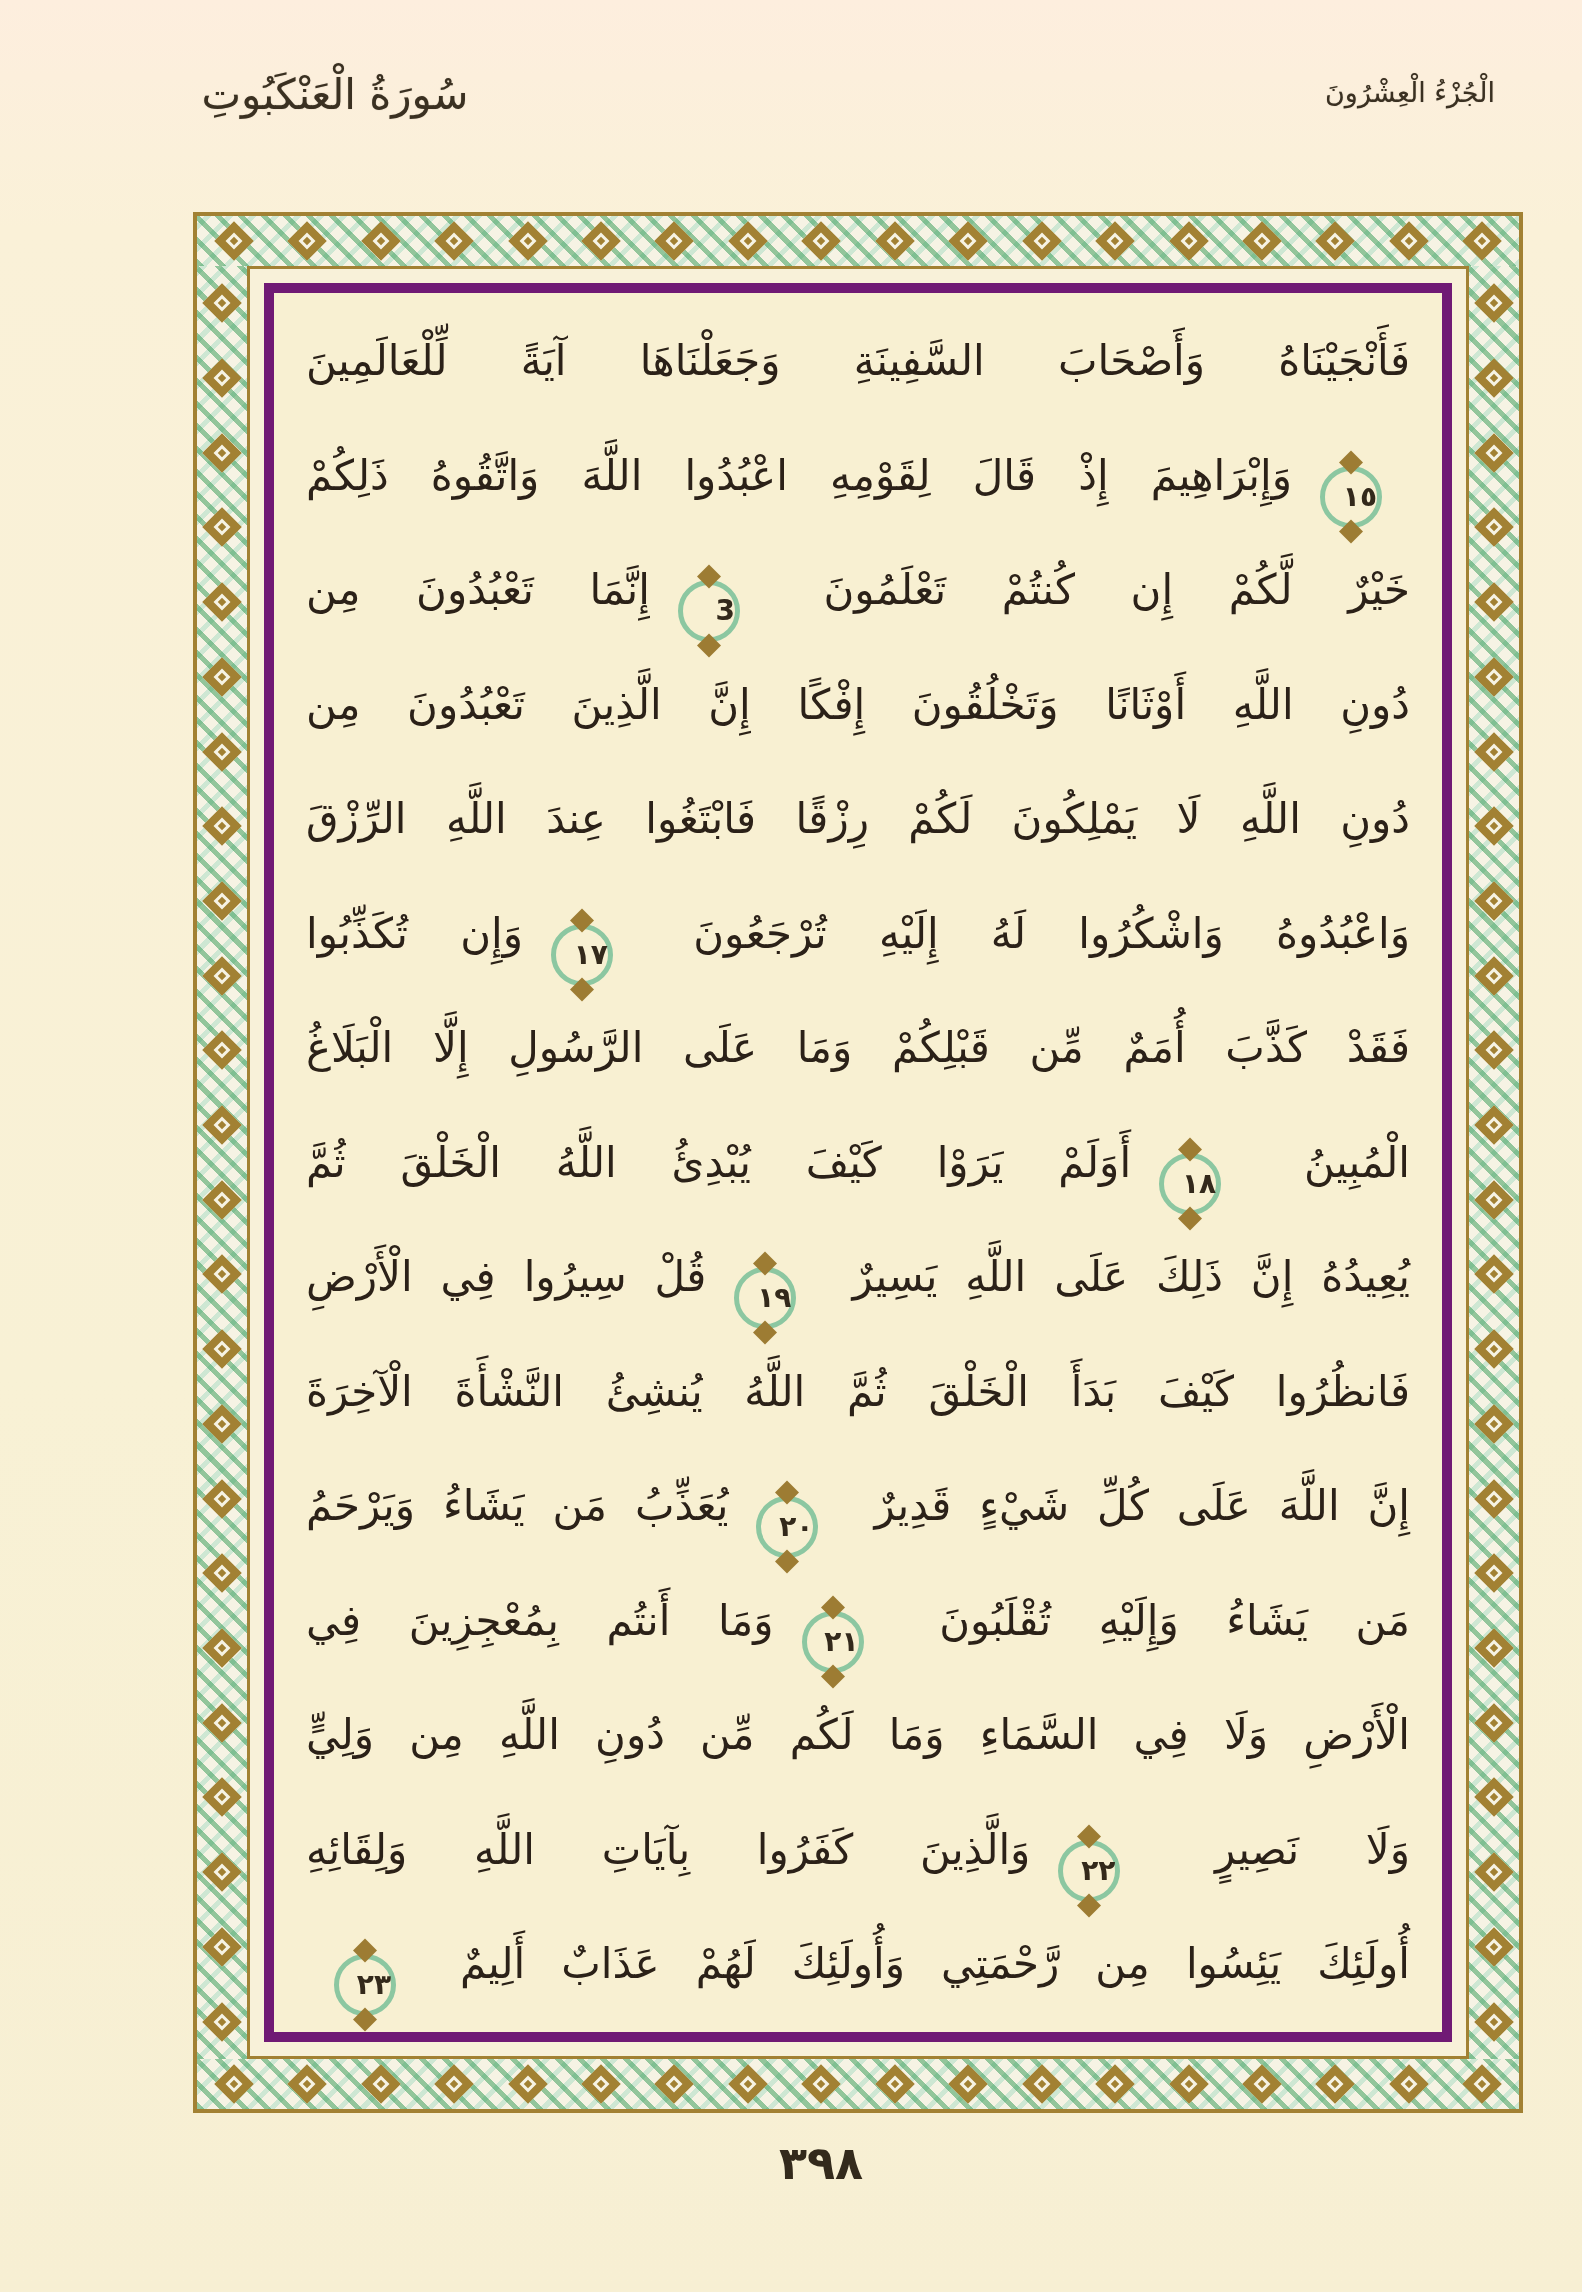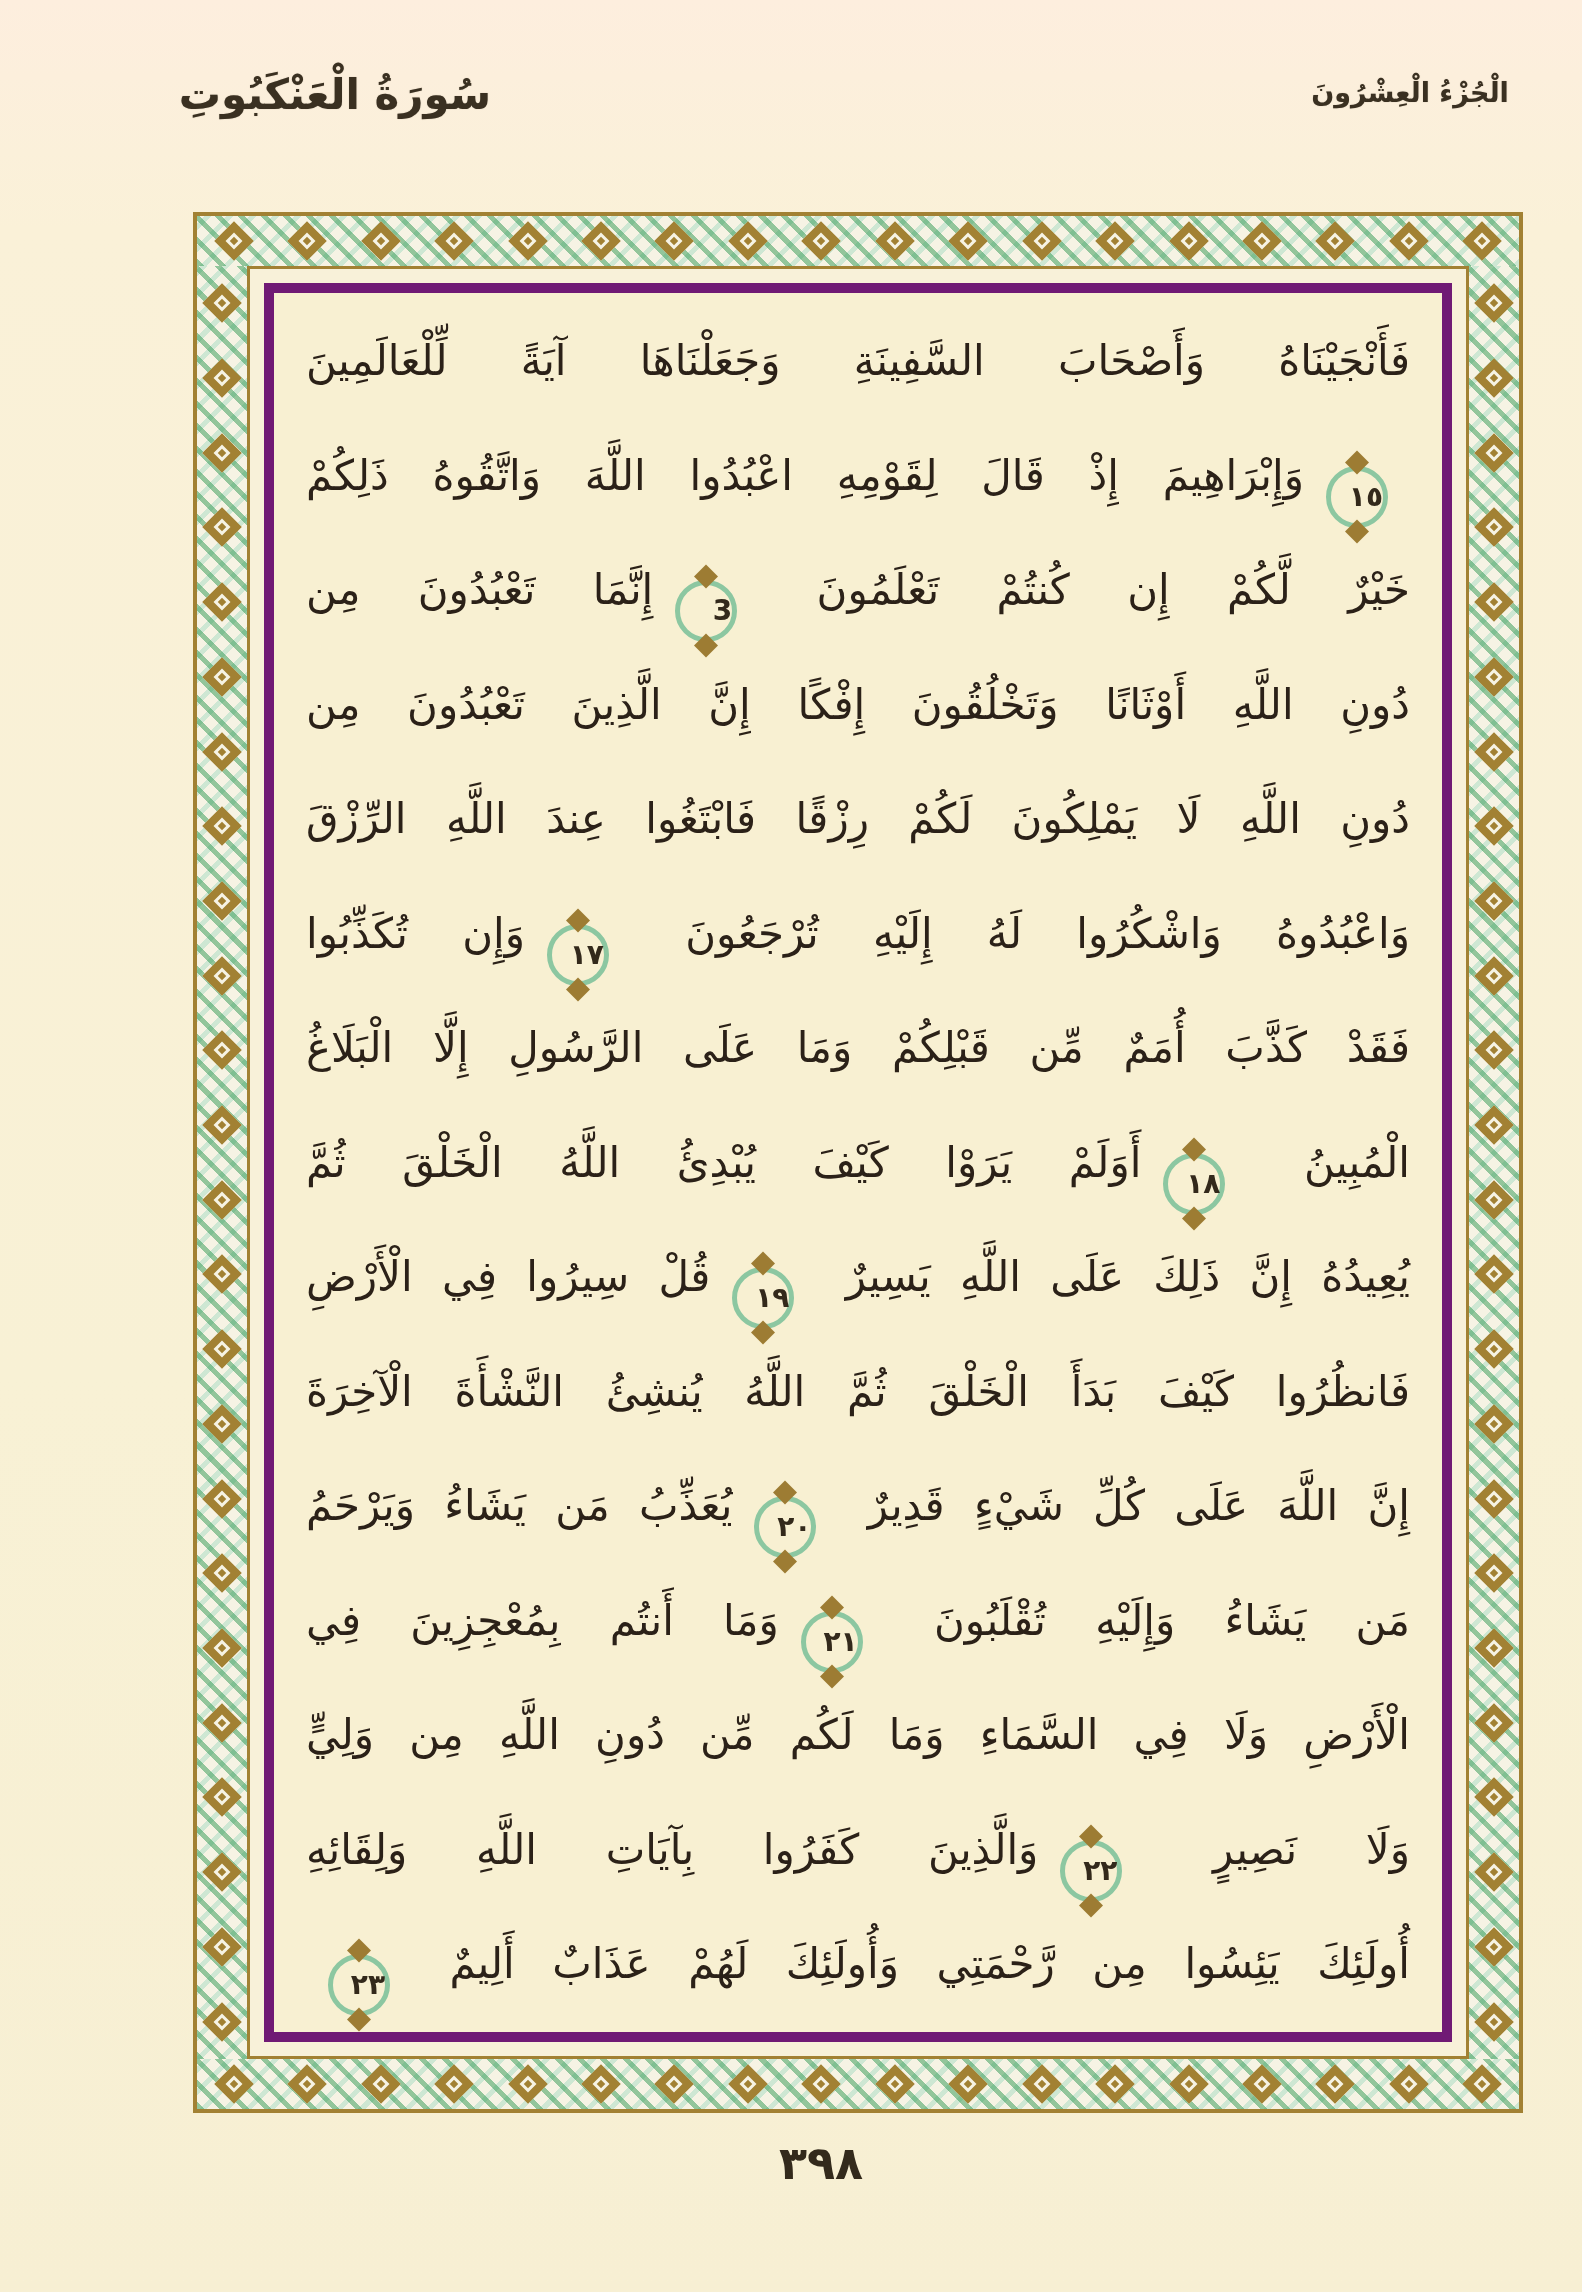--- a/index.html
+++ b/index.html
@@ -9,21 +9,21 @@
     background:#f9f1d7;
     overflow:hidden;
   }
   .stage{
     position:relative;width:1582px;height:2292px;
     background:linear-gradient(180deg,#fdeede 0%,#faf1d8 10%,#f8f1d5 60%,#f7efd3 100%);
   }
   
   .hdr{
     position:absolute;top:62px;
-    color:#3a3021;font-weight:bold;
+    color:#3a3021;font-weight:normal;
     font-size:42px;line-height:1.1;text-align:center;
     text-shadow:0 0 1px rgba(58,48,33,.35);
   }
   .hdr-surah{left:170px;width:330px;top:72px;}
   .hdr-juz{right:52px;width:240px;font-size:27px;top:78px;}
   
   .frame{
     position:absolute;left:193px;top:212px;width:1330px;height:1901px;
     box-sizing:border-box;border:4px solid #a28133;background:#f5f2e1;
   }
@@ -66,21 +66,21 @@
     letter-spacing:0px;
   }
   .seg{color:#2b2118;}
   
   .marker{
     display:inline-block;position:relative;
     width:52px;height:52px;border-radius:50%;
     border:5px solid #8cc7a1;background:#f8f0d2;
     text-align:center;line-height:52px;
     font-size:28px;color:#33291b;font-weight:bold;
-    vertical-align:-16px;margin:0 22px;
+    vertical-align:-16px;margin:0 28px;
   }
   .marker::before,.marker::after{
     content:"";position:absolute;left:50%;
     width:17px;height:17px;background:#9d7c33;
     transform:translateX(-50%) rotate(45deg);
   }
   .marker::before{top:-17px;}
   .marker::after{bottom:-17px;}
   .marker-num{display:inline-block;}
   

